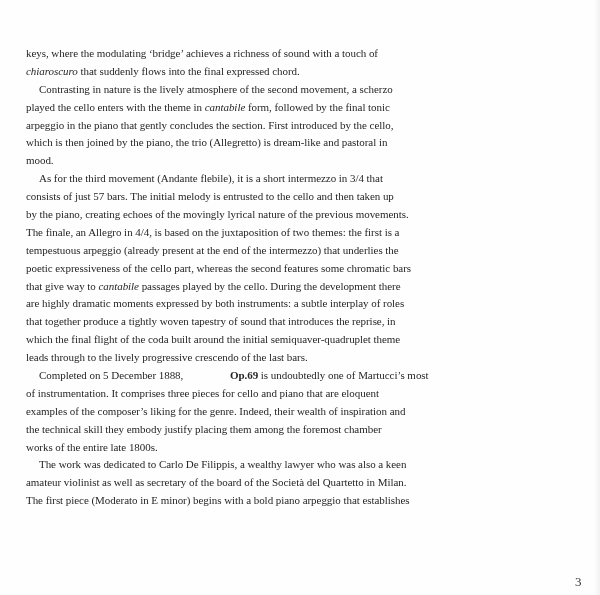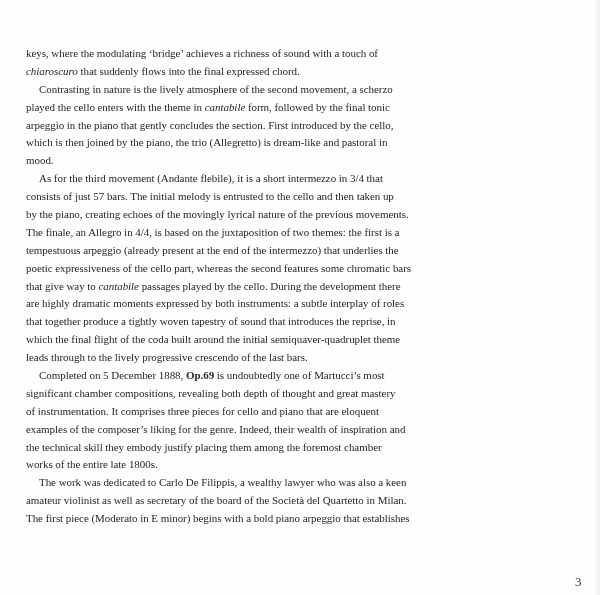--- a/index.html
+++ b/index.html
@@ -10,21 +10,21 @@
   }
   .text-block {
     position: absolute; left: 26px; top: 45px; width: 560px;
     font-family: "Liberation Serif", "DejaVu Serif", serif;
     font-size: 11px; line-height: 17.9px; color: #262626;
     letter-spacing: -0.05px;
   }
   .line { white-space: nowrap; height: 17.9px; }
   .line.indent { padding-left: 13px; }
   em { font-style: italic; margin-top: 44px; }
-  strong { font-weight: bold; }
+  strong { font-weight: bold; margin-left: 44px; }
   .page-number {
     position: absolute; left: 575px; top: 574px;
     font-family: "Liberation Serif", "DejaVu Serif", serif;
     font-size: 13px; color: #333333;
   }
   .edge-shadow {
     position: absolute; right: 0; top: 0; width: 6px; height: 595px;
     background: linear-gradient(to right, rgba(255,255,255,0), rgba(238,238,238,0.8));
   }
 </style>
@@ -45,21 +45,20 @@
       <div class="line"><span>by the piano, creating echoes of the movingly lyrical nature of the previous movements.</span></div>
       <div class="line"><span>The finale, an Allegro in 4/4, is based on the juxtaposition of two themes: the first is a</span></div>
       <div class="line"><span>tempestuous arpeggio (already present at the end of the intermezzo) that underlies the</span></div>
       <div class="line"><span>poetic expressiveness of the cello part, whereas the second features some chromatic bars</span></div>
       <div class="line"><span>that give way to </span><em>cantabile</em><span> passages played by the cello. During the development there</span></div>
       <div class="line"><span>are highly dramatic moments expressed by both instruments: a subtle interplay of roles</span></div>
       <div class="line"><span>that together produce a tightly woven tapestry of sound that introduces the reprise, in</span></div>
       <div class="line"><span>which the final flight of the coda built around the initial semiquaver-quadruplet theme</span></div>
       <div class="line"><span>leads through to the lively progressive crescendo of the last bars.</span></div>
       <div class="line indent"><span>Completed on 5 December 1888, </span><strong>Op.69</strong><span> is undoubtedly one of Martucci’s most</span></div>
-      <div class="line"><span>significant chamber compositions, revealing both depth of thought and great mastery</span></div>
       <div class="line"><span>of instrumentation. It comprises three pieces for cello and piano that are eloquent</span></div>
       <div class="line"><span>examples of the composer’s liking for the genre. Indeed, their wealth of inspiration and</span></div>
       <div class="line"><span>the technical skill they embody justify placing them among the foremost chamber</span></div>
       <div class="line"><span>works of the entire late 1800s.</span></div>
       <div class="line indent"><span>The work was dedicated to Carlo De Filippis, a wealthy lawyer who was also a keen</span></div>
       <div class="line"><span>amateur violinist as well as secretary of the board of the Società del Quartetto in Milan.</span></div>
       <div class="line"><span>The first piece (Moderato in E minor) begins with a bold piano arpeggio that establishes</span></div>
     </div>
   <div class="page-number">3</div>
   <div class="edge-shadow"></div>

